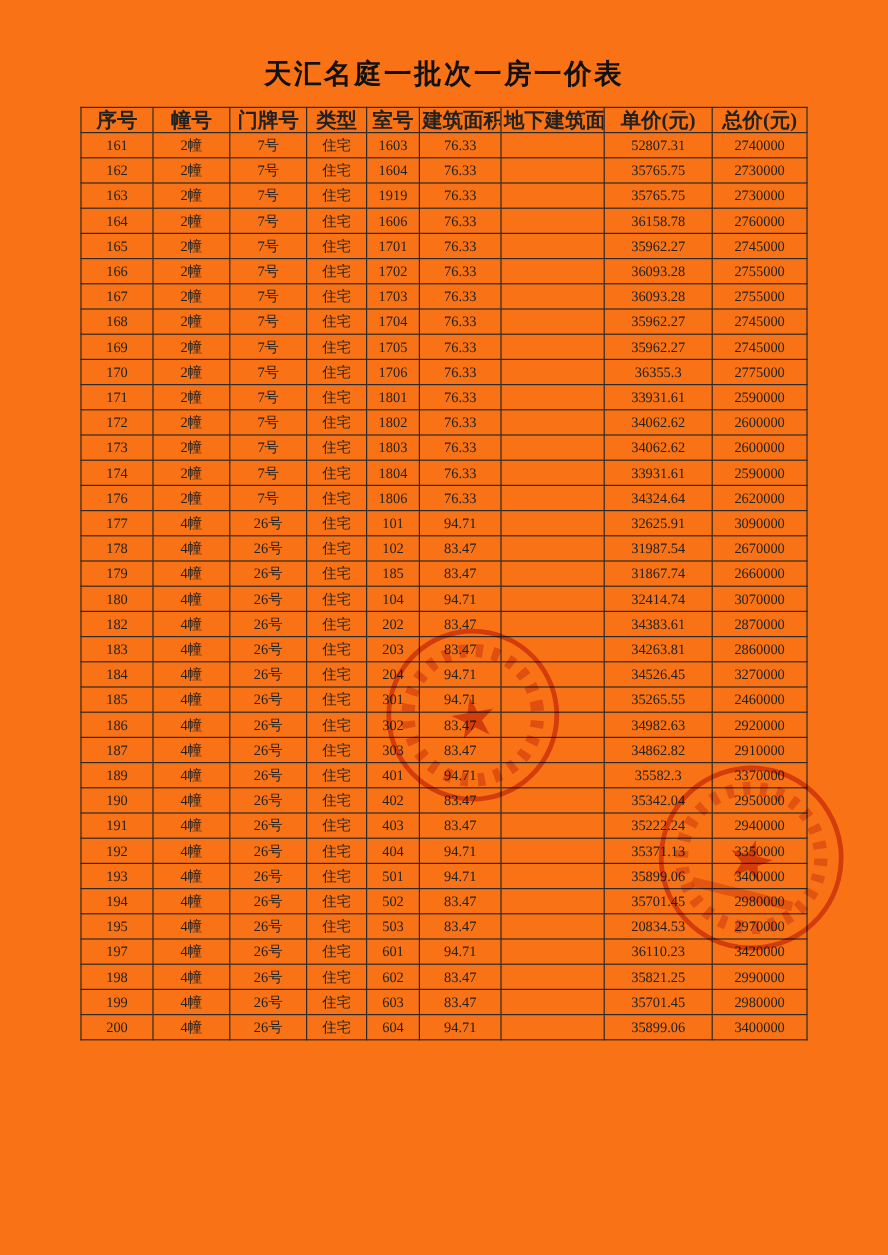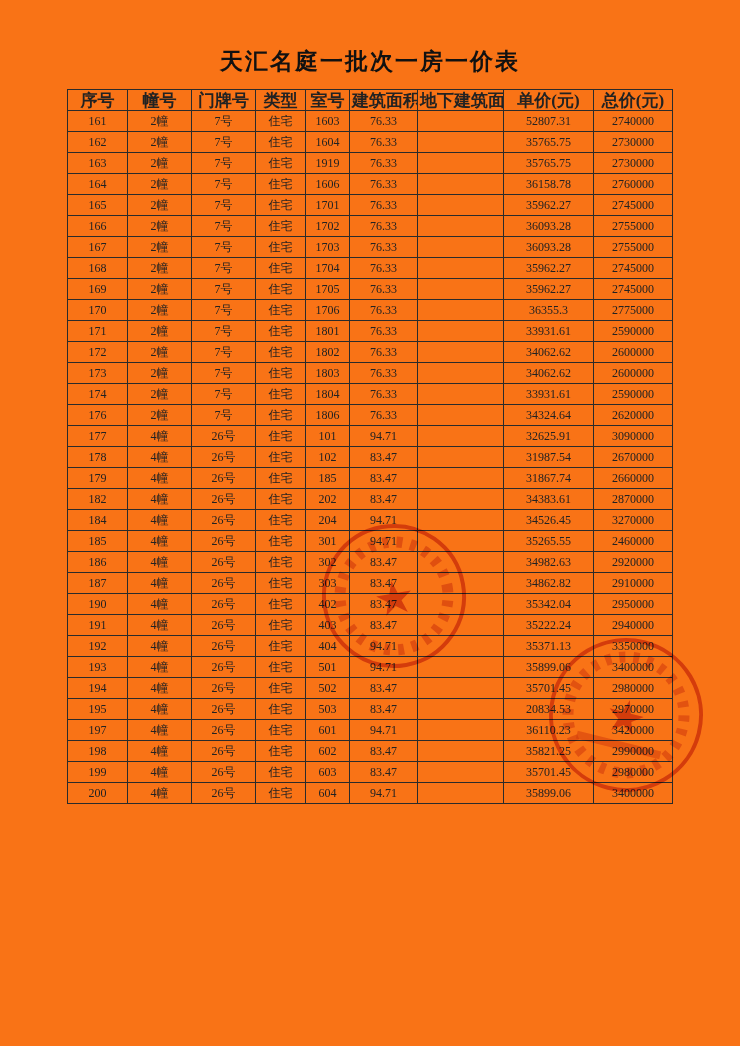--- a/index.html
+++ b/index.html
@@ -295,31 +295,53 @@
           <td>4幢</td>
           <td>26号</td>
           <td>住宅</td>
           <td>185</td>
           <td>83.47</td>
           <td></td>
           <td>31867.74</td>
           <td>2660000</td>
         </tr>
         <tr>
+          <td>180</td>
+          <td>4幢</td>
+          <td>26号</td>
+          <td>住宅</td>
+          <td>104</td>
+          <td>94.71</td>
+          <td></td>
+          <td>32414.74</td>
+          <td>3070000</td>
+        </tr>
+        <tr>
           <td>182</td>
           <td>4幢</td>
           <td>26号</td>
           <td>住宅</td>
           <td>202</td>
           <td>83.47</td>
           <td></td>
           <td>34383.61</td>
           <td>2870000</td>
         </tr>
         <tr>
+          <td>183</td>
+          <td>4幢</td>
+          <td>26号</td>
+          <td>住宅</td>
+          <td>203</td>
+          <td>83.47</td>
+          <td></td>
+          <td>34263.81</td>
+          <td>2860000</td>
+        </tr>
+        <tr>
           <td>184</td>
           <td>4幢</td>
           <td>26号</td>
           <td>住宅</td>
           <td>204</td>
           <td>94.71</td>
           <td></td>
           <td>34526.45</td>
           <td>3270000</td>
         </tr>
@@ -348,20 +370,31 @@
         <tr>
           <td>187</td>
           <td>4幢</td>
           <td>26号</td>
           <td>住宅</td>
           <td>303</td>
           <td>83.47</td>
           <td></td>
           <td>34862.82</td>
           <td>2910000</td>
+        </tr>
+        <tr>
+          <td>189</td>
+          <td>4幢</td>
+          <td>26号</td>
+          <td>住宅</td>
+          <td>401</td>
+          <td>94.71</td>
+          <td></td>
+          <td>35582.3</td>
+          <td>3370000</td>
         </tr>
         <tr>
           <td>190</td>
           <td>4幢</td>
           <td>26号</td>
           <td>住宅</td>
           <td>402</td>
           <td>83.47</td>
           <td></td>
           <td>35342.04</td>

